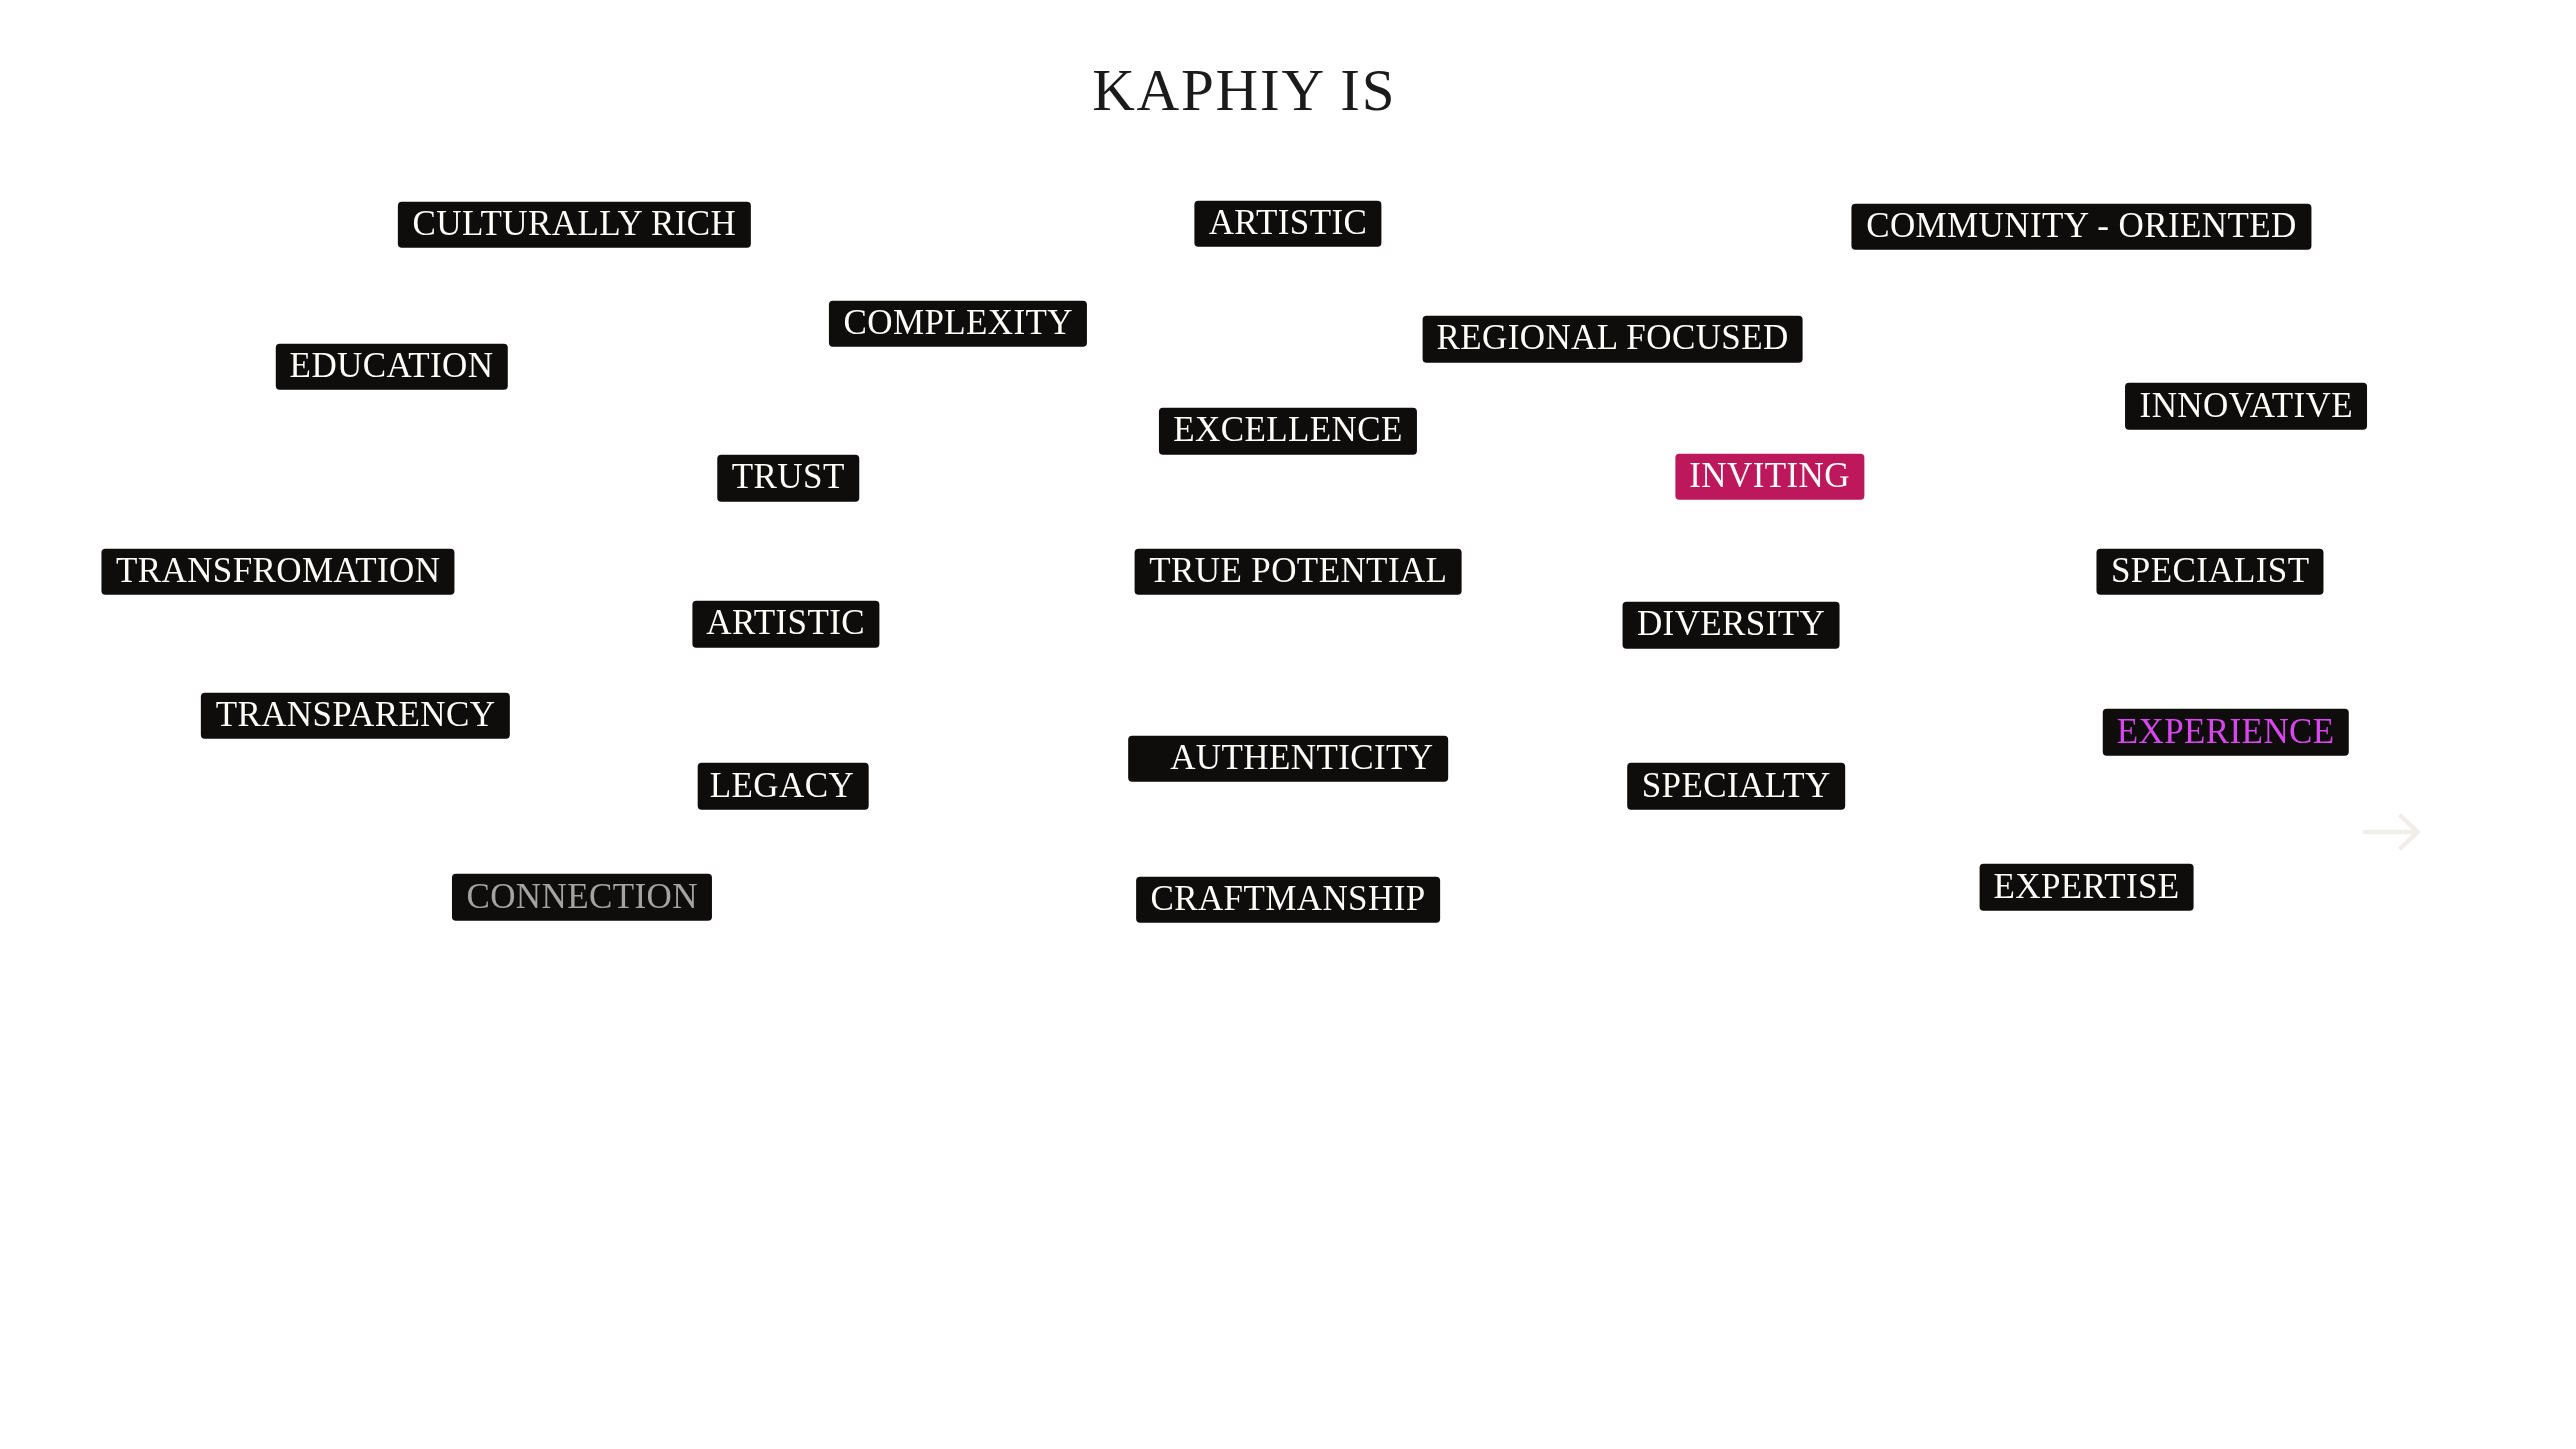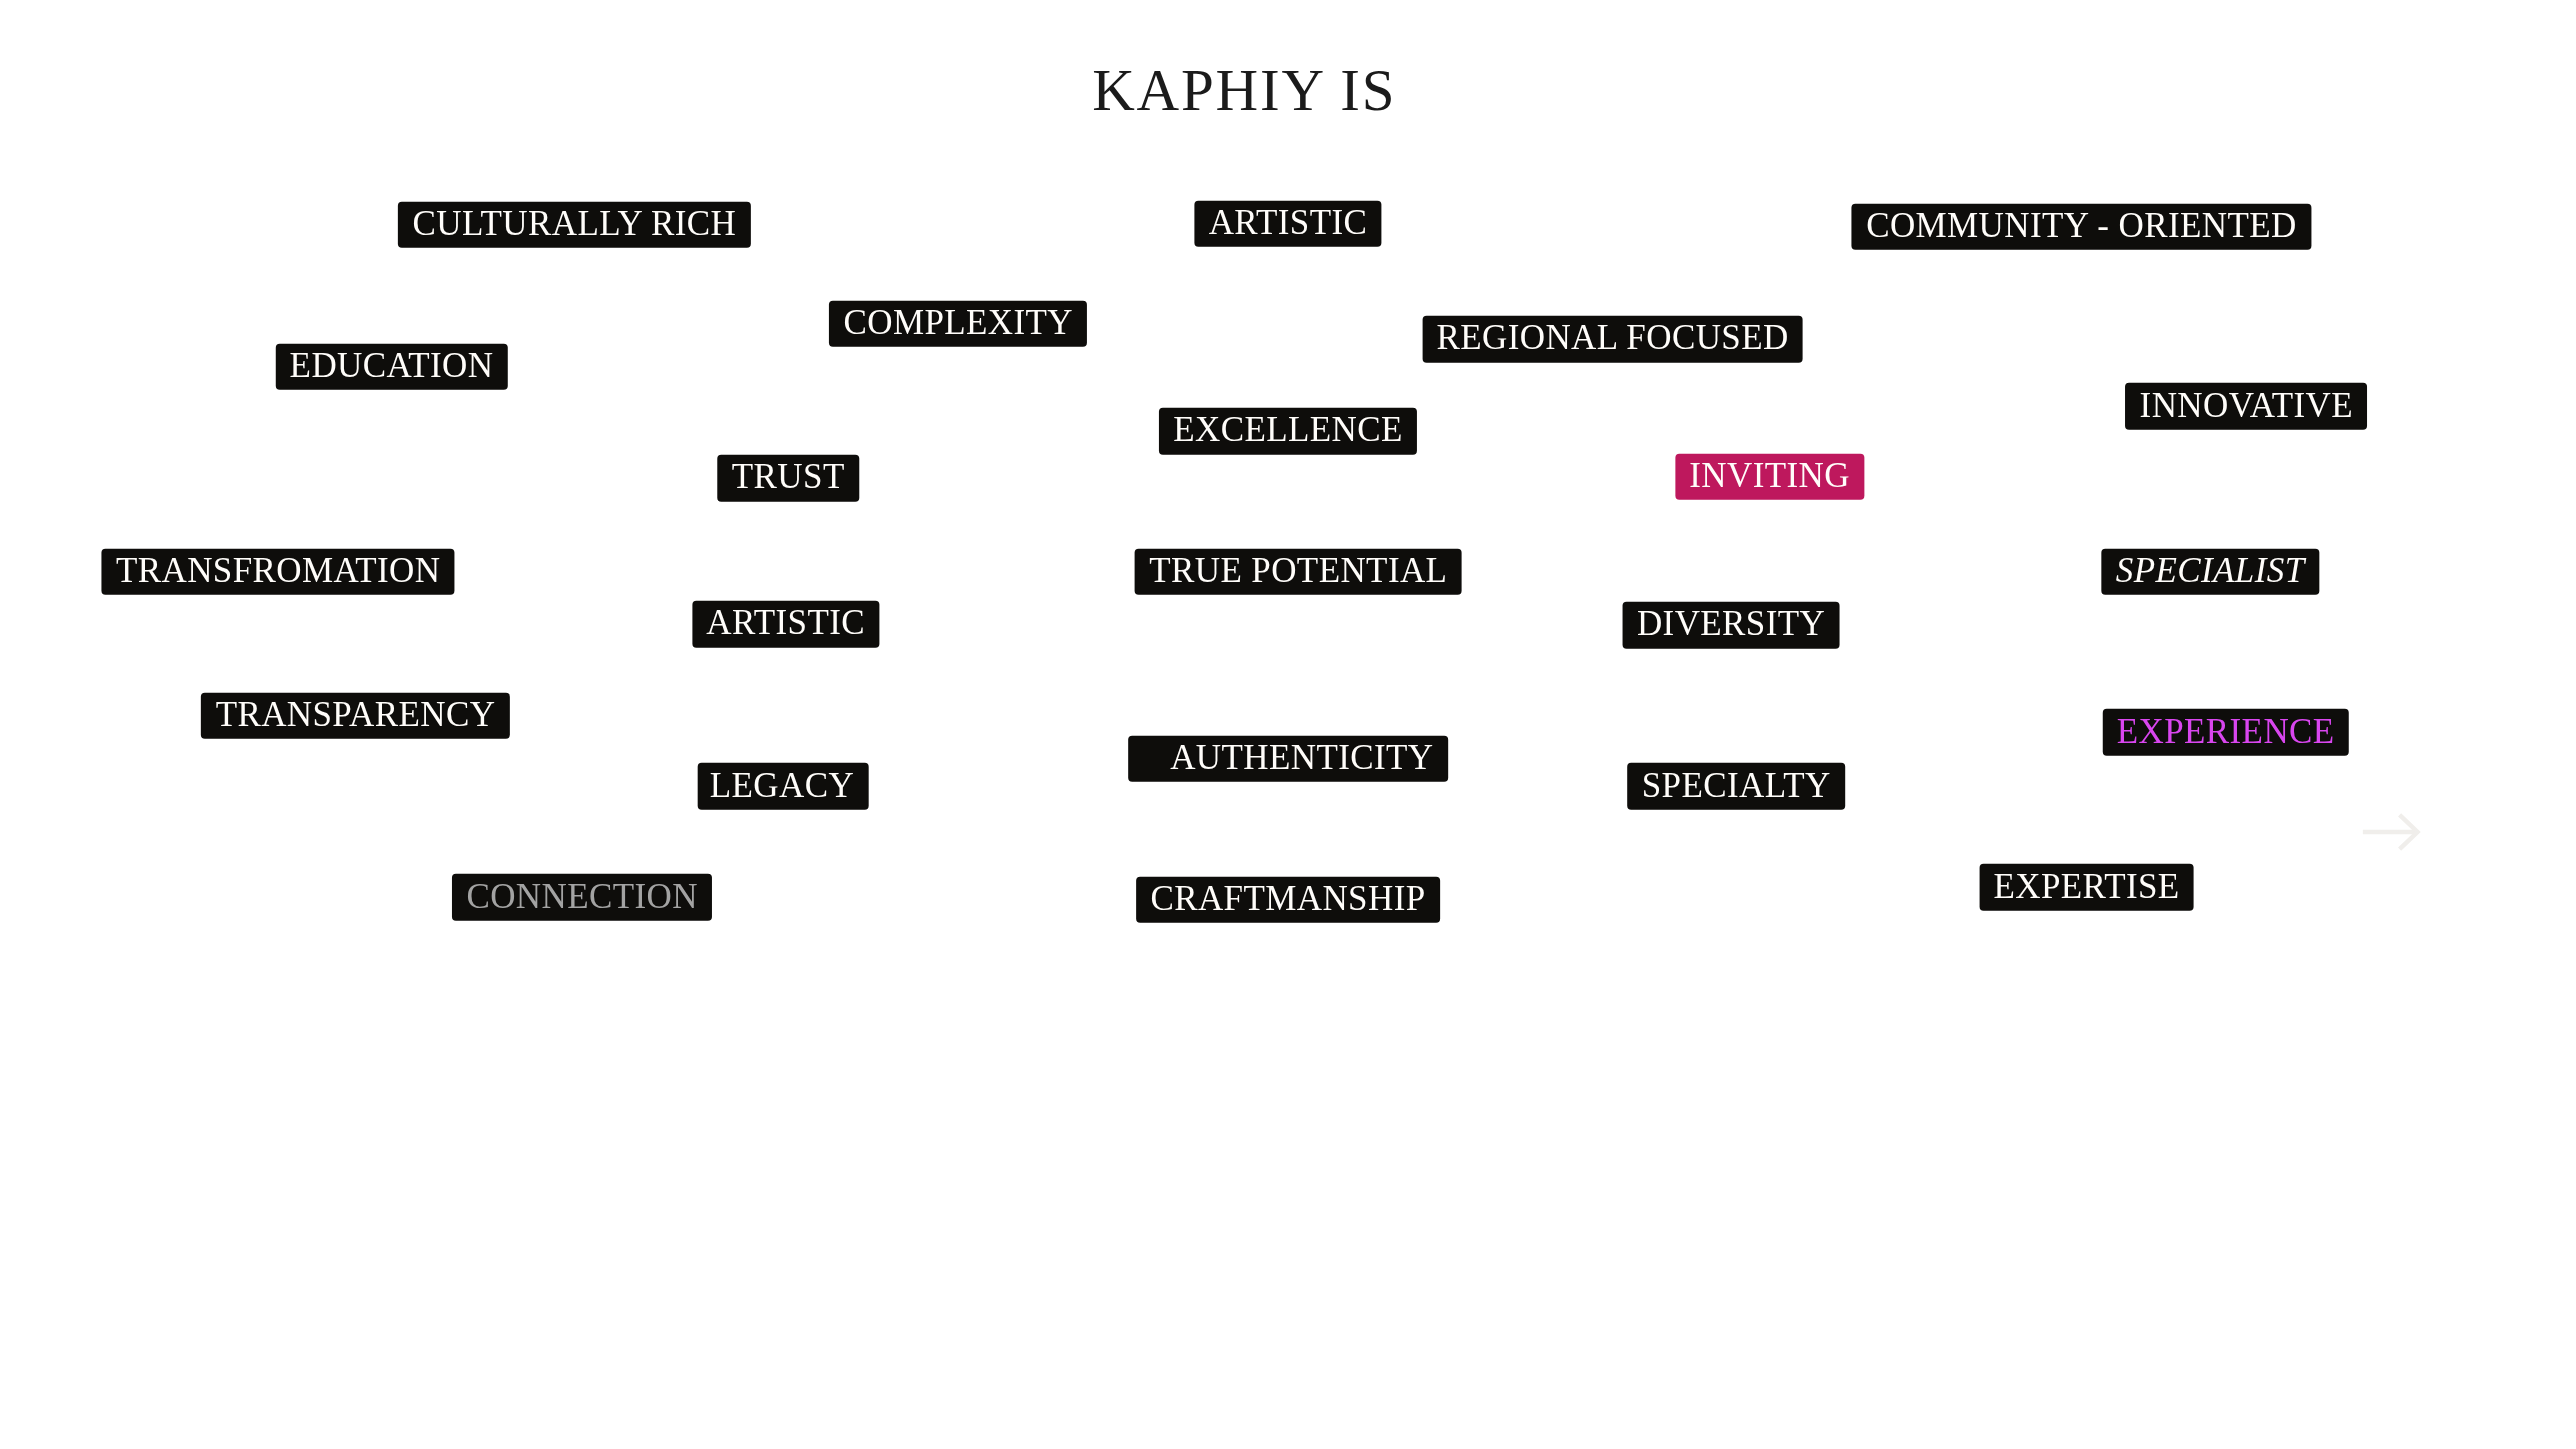--- a/index.html
+++ b/index.html
@@ -55,21 +55,21 @@
       <div class="tag" style="left: 80.8%; top: 22.2%; background: rgb(14, 13, 11); color: rgb(255, 253, 250);">COMMUNITY - ORIENTED</div>
       <div class="tag" style="left: 37.2%; top: 31.7%; background: rgb(14, 13, 11); color: rgb(255, 253, 250);">COMPLEXITY</div>
       <div class="tag" style="left: 62.6%; top: 33.2%; background: rgb(14, 13, 11); color: rgb(255, 253, 250);">REGIONAL FOCUSED</div>
       <div class="tag" style="left: 15.2%; top: 35.9%; background: rgb(14, 13, 11); color: rgb(255, 253, 250);">EDUCATION</div>
       <div class="tag" style="left: 87.2%; top: 39.8%; background: rgb(14, 13, 11); color: rgb(255, 253, 250);">INNOVATIVE</div>
       <div class="tag" style="left: 50%; top: 42.2%; background: rgb(14, 13, 11); color: rgb(255, 253, 250);">EXCELLENCE</div>
       <div class="tag" style="left: 30.6%; top: 46.8%; background: rgb(14, 13, 11); color: rgb(255, 253, 250);">TRUST</div>
       <div class="tag" style="left: 67.3%; top: 46.7%; background: #be185d; color: rgb(255, 253, 250); margin-left: 36px;">INVITING</div>
       <div class="tag" style="left: 10.8%; top: 56%; background: rgb(14, 13, 11); color: rgb(255, 253, 250);">TRANSFROMATION</div>
       <div class="tag" style="left: 50.4%; top: 56%; background: rgb(14, 13, 11); color: rgb(255, 253, 250);">TRUE POTENTIAL</div>
-      <div class="tag" style="left: 85.8%; top: 56%; background: rgb(14, 13, 11); color: rgb(255, 253, 250); font-style: italic;">SPECIALIST</div>
+      <div class="tag" style="left: 85.8%; top: 56%; background: rgb(14, 13, 11); color: rgb(255, 253, 250);">SPECIALIST</div>
       <div class="tag" style="left: 30.5%; top: 61.1%; background: rgb(14, 13, 11); color: rgb(255, 253, 250);">ARTISTIC</div>
       <div class="tag" style="left: 67.2%; top: 61.2%; background: rgb(14, 13, 11); color: rgb(255, 253, 250);">DIVERSITY</div>
       <div class="tag" style="left: 13.8%; top: 70.1%; background: rgb(14, 13, 11); color: rgb(255, 253, 250);">TRANSPARENCY</div>
       <div class="tag" style="left: 86.4%; top: 71.7%; background: rgb(14, 13, 11); color: #d946ef;">EXPERIENCE</div>
       <div class="tag" style="left: 50%; top: 74.3%; background: rgb(14, 13, 11); color: rgb(255, 253, 250); padding-left: 42px;">AUTHENTICITY</div>
       <div class="tag" style="left: 67.4%; top: 77%; background: rgb(14, 13, 11); color: rgb(255, 253, 250);">SPECIALTY</div>
       <div class="tag" style="left: 30.4%; top: 77%; background: rgb(14, 13, 11); color: rgb(255, 253, 250); padding-left: 12px;">LEGACY</div>
       <div class="tag" style="left: 81%; top: 86.9%; background: rgb(14, 13, 11); color: rgb(255, 253, 250);">EXPERTISE</div>
       <div class="tag" style="left: 22.6%; top: 87.9%; background: rgb(14, 13, 11); color: #a3a3a3;">CONNECTION</div>
       <div class="tag" style="left: 50%; top: 88.1%; background: rgb(14, 13, 11); color: rgb(255, 253, 250);">CRAFTMANSHIP</div>

